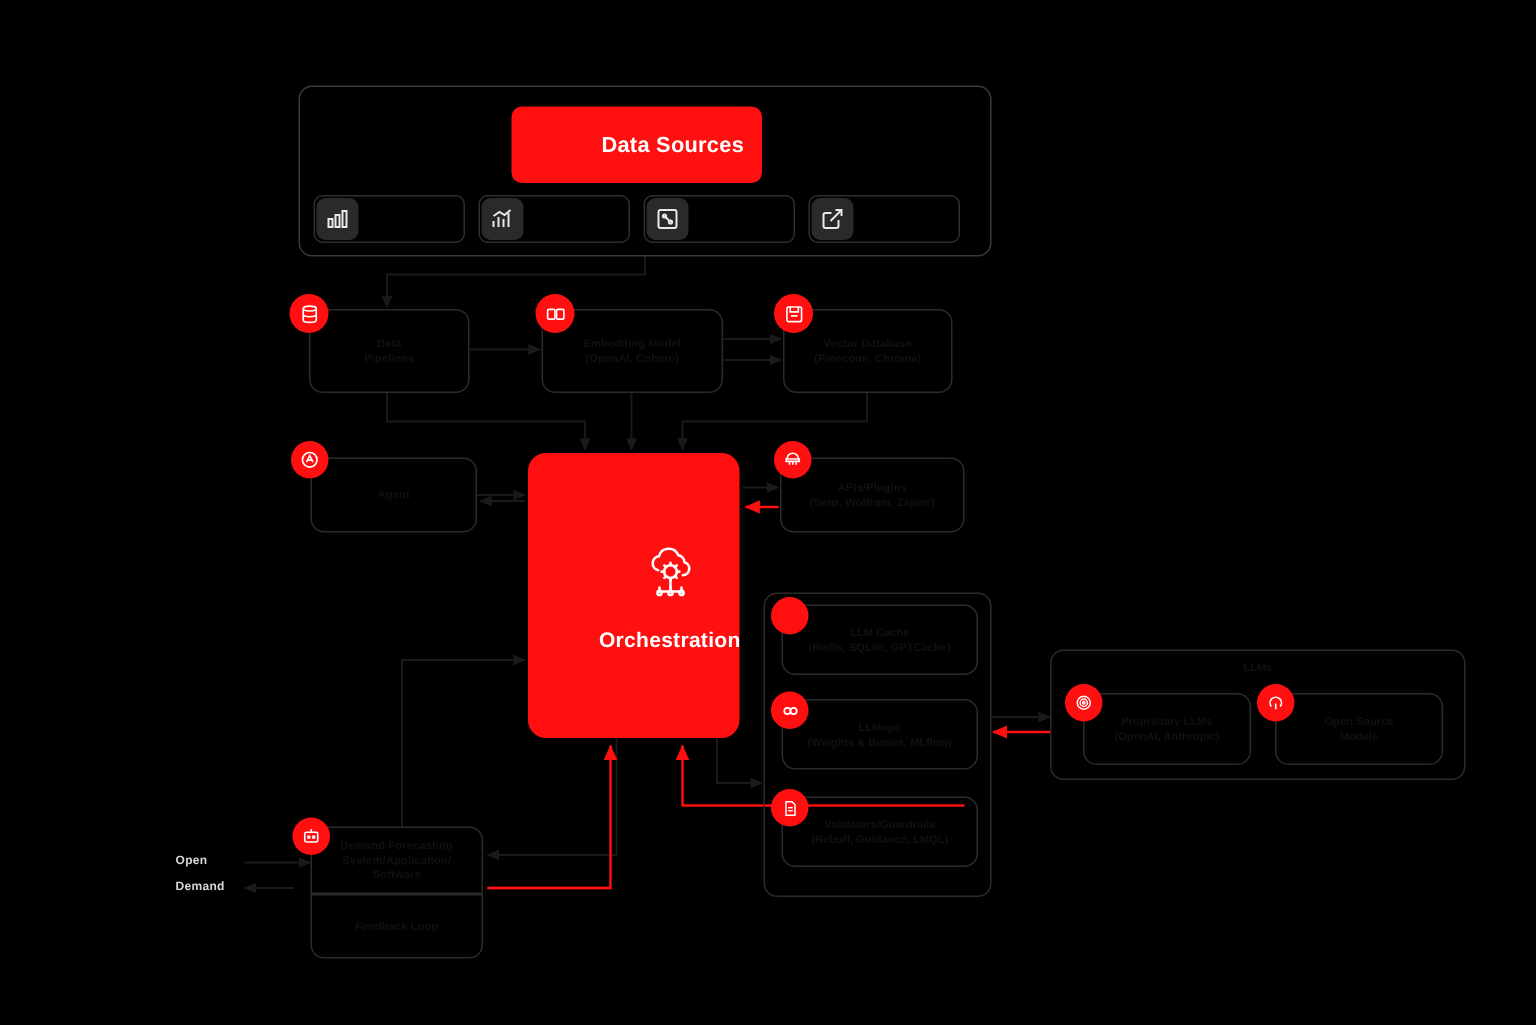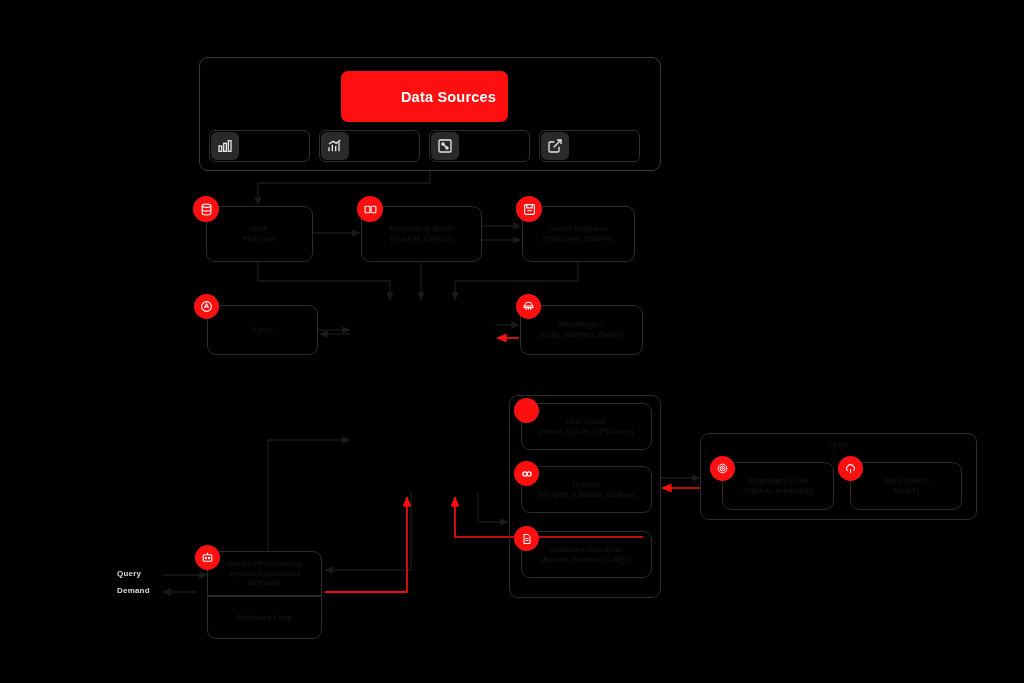--- a/index.html
+++ b/index.html
@@ -285,20 +285,36 @@
     </span>
   </div>
   <div class="badge" style="left:516px; top:294px; width:25px; height:25px;">
     <svg width="13" height="13" viewBox="0 0 24 24" fill="none" stroke="#fff" stroke-width="2">
       <path d="M5 11a7 7 0 0 1 14 0"></path>
         <path d="M4 11h16v3H4z"></path>
         <path d="M8 14v4M12 14v4M16 14v4"></path>
     </svg>
   </div>
 
+  <div class="redbox" id="orchestration">
+    <span>
+      <svg width="44" height="44" viewBox="0 0 48 48" fill="none" stroke="#ffffff" stroke-width="1.9" stroke-linecap="round">
+        <path d="M15 22a5.2 5.2 0 0 1 .6-10.2A7.4 7.4 0 0 1 29.6 11a5.6 5.6 0 0 1 4.6 5.2 4.8 4.8 0 0 1-1.2 9.4"></path>
+        <circle cx="24" cy="23" r="4.6"></circle>
+        <path d="M24 16.6v1.8M24 27.6v1.8M30.4 23h-1.8M19.4 23h-1.8M28.5 18.5l-1.3 1.3M20.8 26.2l-1.3 1.3M28.5 27.5l-1.3-1.3M20.8 19.8l-1.3-1.3"></path>
+        <path d="M24 29.4v5"></path>
+          <path d="M16 37.5h16"></path>
+          <path d="M16 34.5v3M32 34.5v3M24 34.5v3"></path>
+        <circle cx="16" cy="38.5" r="1.5"></circle>
+          <circle cx="24" cy="38.5" r="1.5"></circle>
+          <circle cx="32" cy="38.5" r="1.5"></circle>
+      </svg>
+    </span>
+    <span class="orch-label">Orchestration</span>
+  </div>
 
   <div class="group" style="left:509px; top:395px; width:152px; height:203px;"></div>
 
   <div class="sub-cell" style="left:521px; top:403px; width:131px; height:47px;">
     <span>
       <span>LLM Cache</span><br>
       <span class="sub">(Redis, SQLite, GPTCache)</span>
     </span>
   </div>
   <div class="badge" style="left:514px; top:398px; width:25px; height:25px;">
@@ -376,16 +392,16 @@
   </div>
   <div class="badge" style="left:195px; top:545px; width:25px; height:25px;">
     <svg width="13" height="13" viewBox="0 0 24 24" fill="none" stroke="#fff" stroke-width="2">
       <rect x="4" y="7" width="16" height="12" rx="2"></rect>
         <path d="M12 3v4"></path>
       <circle cx="9" cy="13" r="1.3"></circle>
         <circle cx="15" cy="13" r="1.3"></circle>
     </svg>
   </div>
 
-  <div class="io-label" style="left:117px; top:569px;">Query</div>
+  <div class="io-label" style="left:117px; top:569px;">Open</div>
   <div class="io-label" style="left:117px; top:586px;">Demand</div>
 
 </div>
 
 </body></html>

